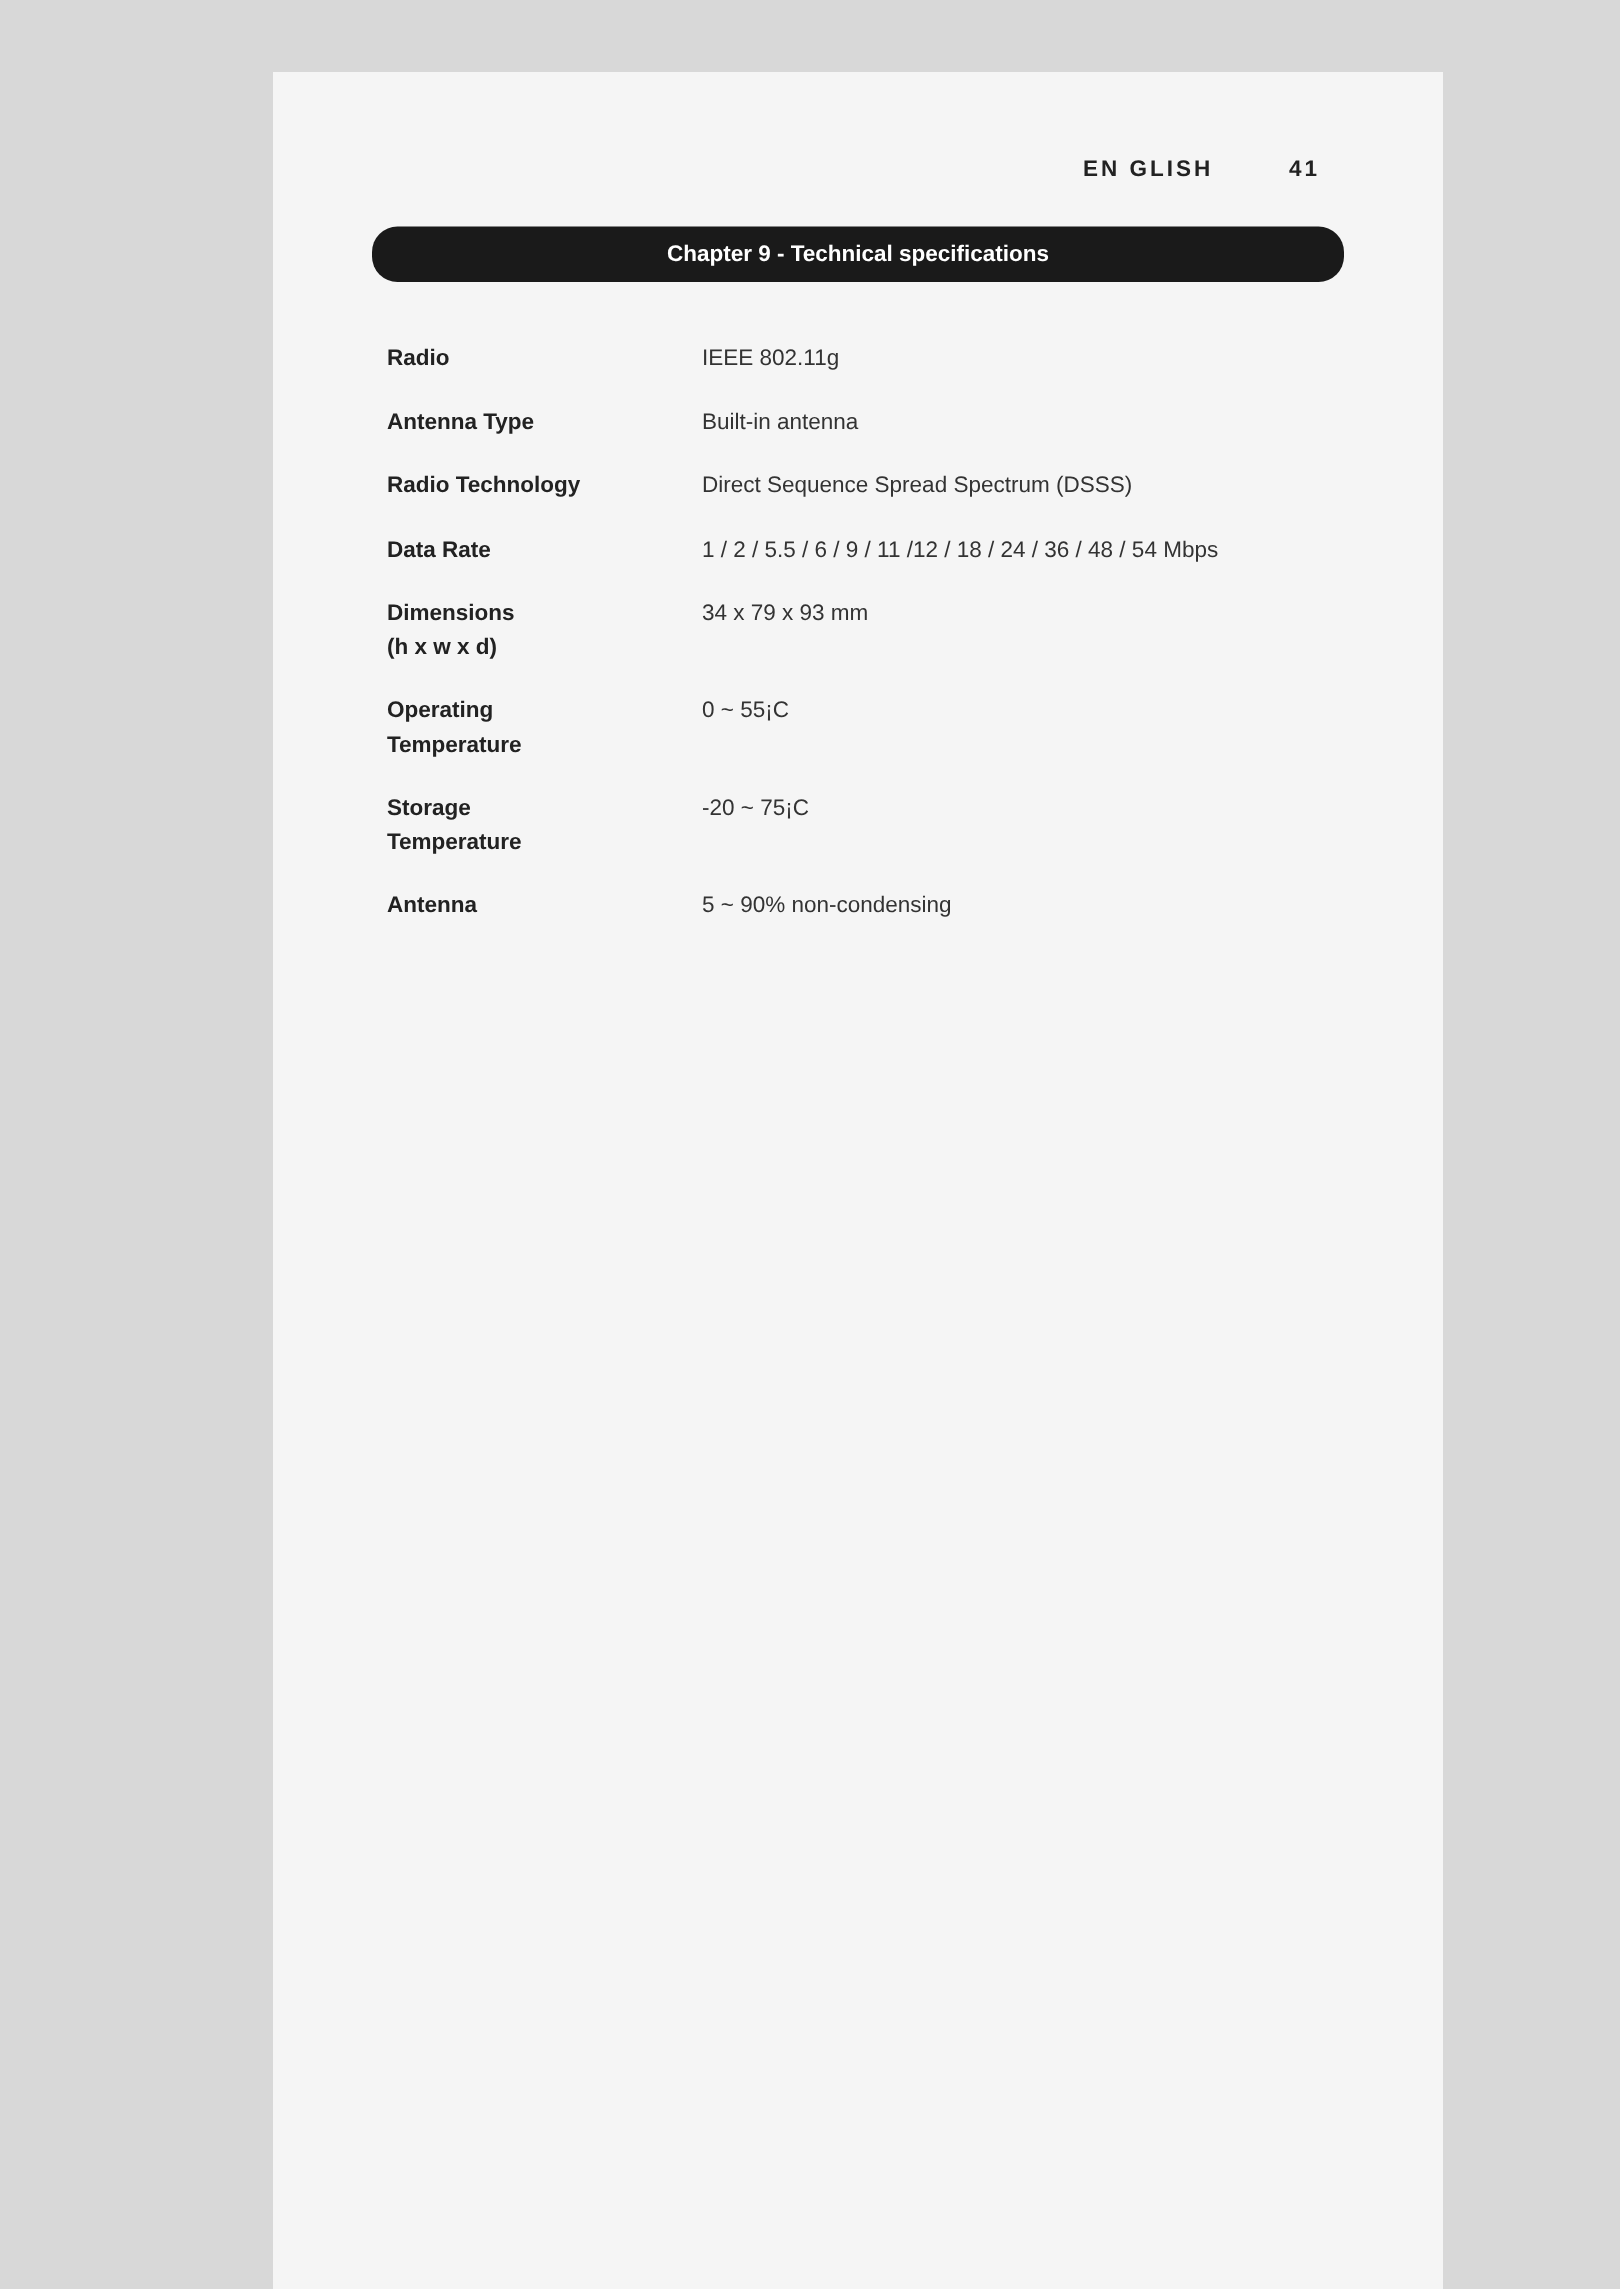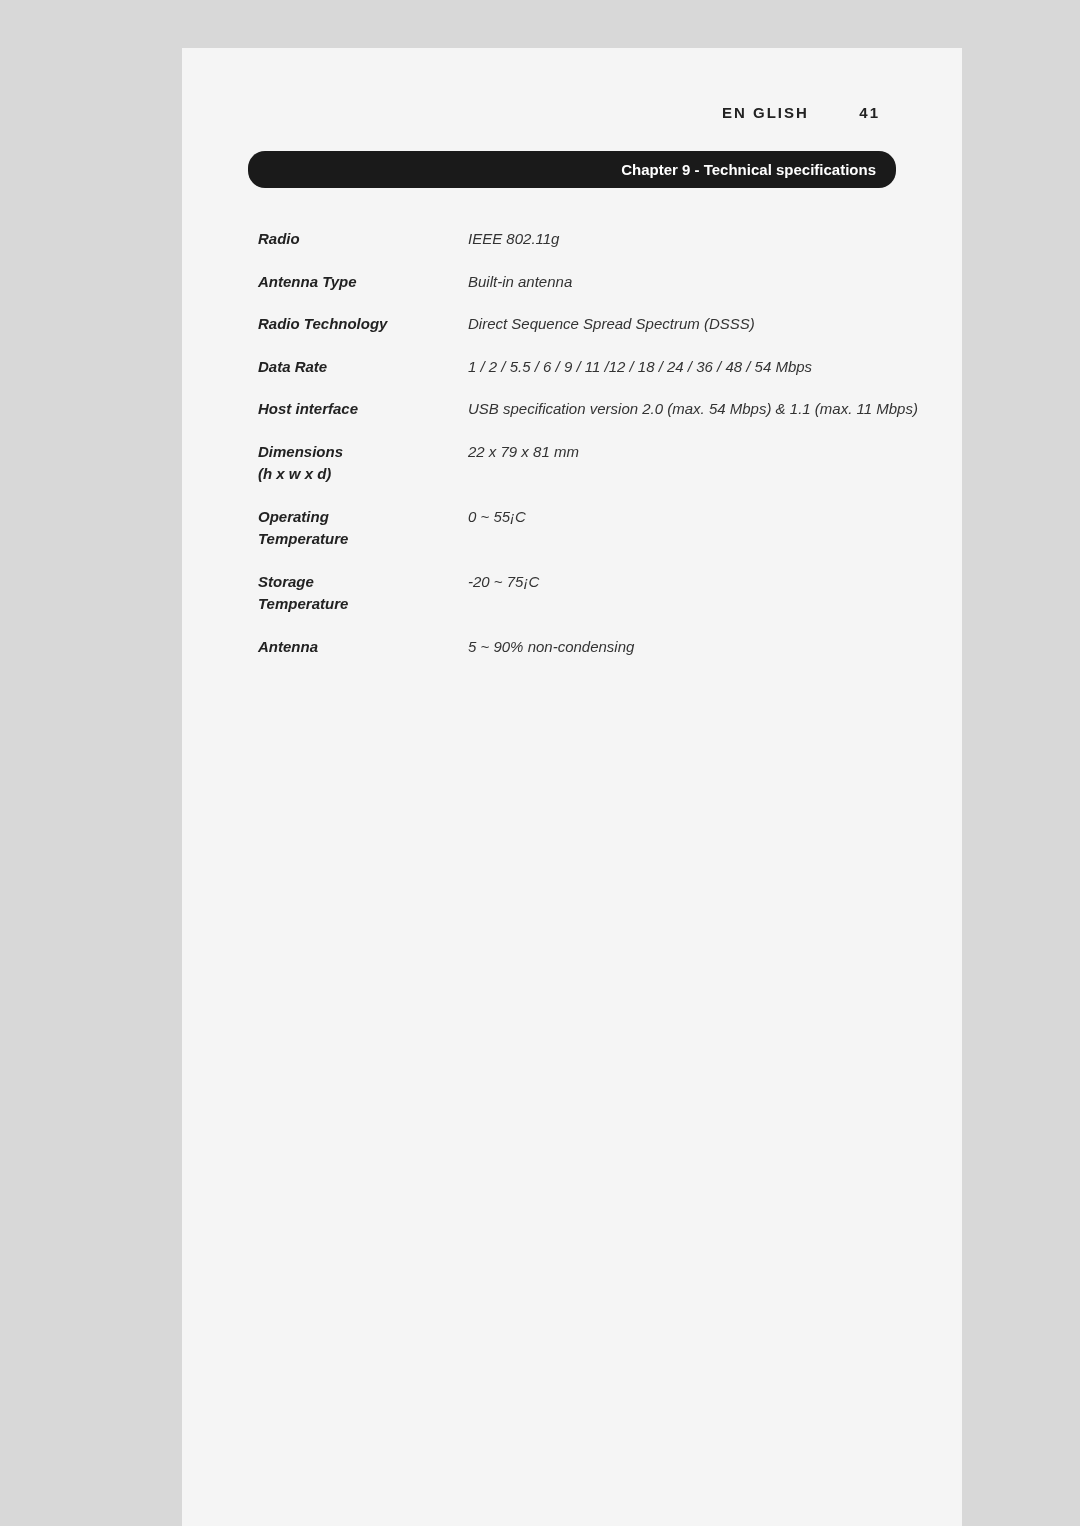--- a/index.html
+++ b/index.html
@@ -33,30 +33,29 @@
       letter-spacing: 2px;
       color: #222;
       margin-bottom: 30px;
     }
 
     .chapter-title {
       background-color: #1a1a1a;
       color: #ffffff;
       font-size: 15px;
       font-weight: bold;
-      text-align: right;
+      text-align: center;
       padding: 10px 20px;
       margin-bottom: 30px;
       border-radius: 17px;
     }
 
     .spec-table {
       width: 100%;
       border-collapse: collapse;
-      font-style: italic;
     }
 
     .spec-table tr {
       vertical-align: top;
     }
 
     .spec-table td {
       padding: 10px 10px 10px 0;
       font-size: 15px;
       color: #222;
@@ -96,26 +95,22 @@
         </tr>
         <tr>
           <td class="label">Radio Technology</td>
           <td class="value">Direct Sequence Spread Spectrum (DSSS)</td>
         </tr>
         <tr>
           <td class="label">Data Rate</td>
           <td class="value">1 / 2 / 5.5 / 6 / 9 / 11 /12 / 18 / 24 / 36 / 48 / 54 Mbps</td>
         </tr>
         <tr>
-          <td class="label">Host interface</td>
-          <td class="value">USB specification version 2.0 (max. 54 Mbps) &amp; 1.1 (max. 11 Mbps)</td>
-        </tr>
-        <tr>
           <td class="label">Dimensions<br>(h x w x d)</td>
-          <td class="value">22 x 79 x 81 mm</td>
+          <td class="value">34 x 79 x 93 mm</td>
         </tr>
         <tr>
           <td class="label">Operating<br>Temperature</td>
           <td class="value">0 ~ 55¡C</td>
         </tr>
         <tr>
           <td class="label">Storage<br>Temperature</td>
           <td class="value">-20 ~ 75¡C</td>
         </tr>
         <tr>

